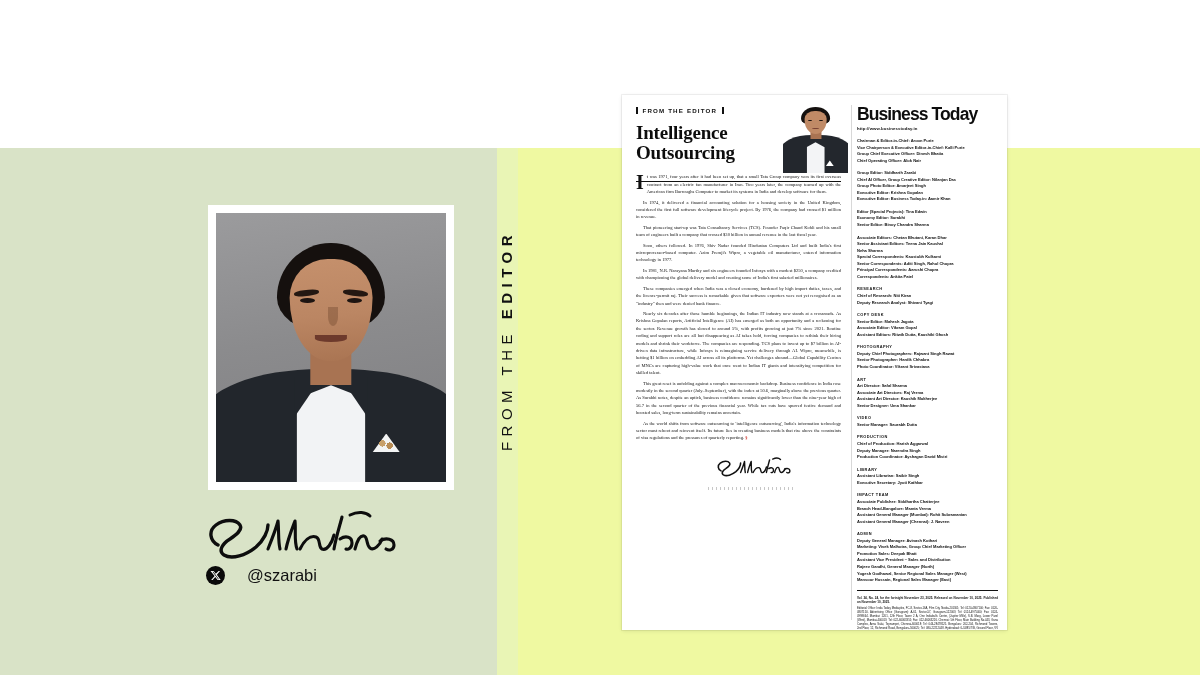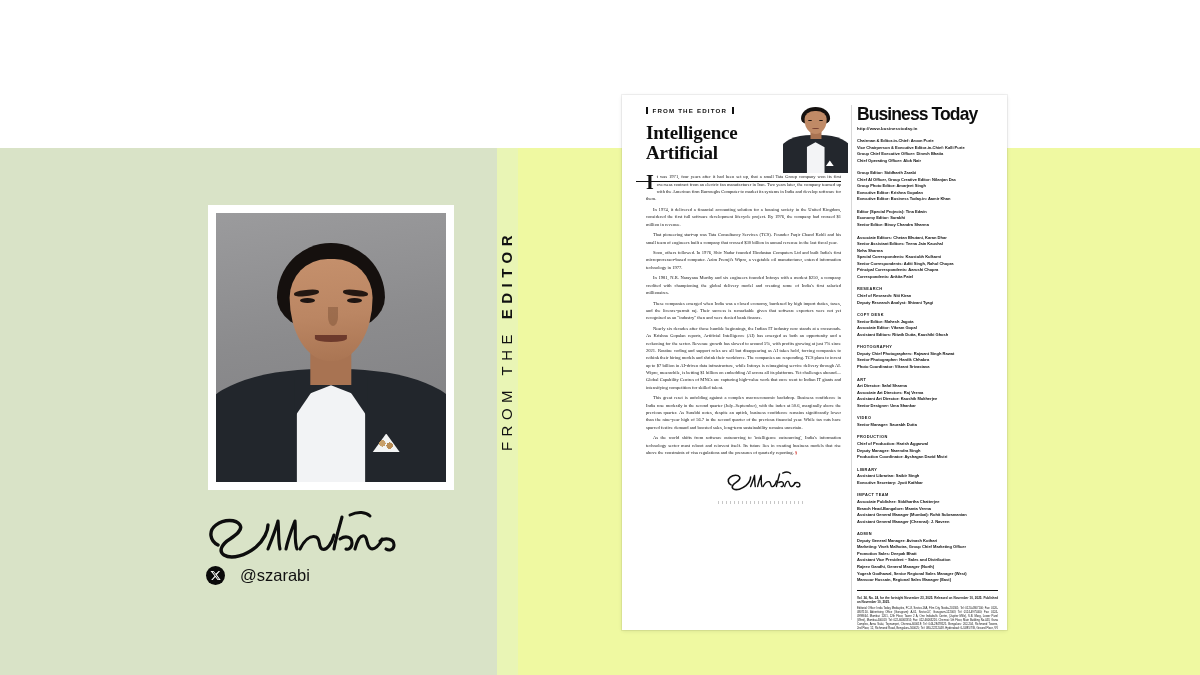--- a/index.html
+++ b/index.html
@@ -116,42 +116,42 @@
 
   
   .sig-wrap{position:absolute;left:200px;top:505px;width:300px;height:120px;}
   .sig-svg{display:block;}
   .byline-name{
     position:absolute;left:205px;top:540px;
     font-size:19.5px;font-weight:700;letter-spacing:.4px;color:#111111;
     font-family:"Liberation Sans", sans-serif;white-space:nowrap;
   }
   .handle-row{
-    position:absolute;left:206px;top:566px;display:flex;align-items:center;gap:15px;
+    position:absolute;left:206px;top:566px;display:flex;align-items:center;gap:22px;
   }
   .x-badge{
     width:19px;height:19px;border-radius:50%;background:#0a0a0a;
     display:flex;align-items:center;justify-content:center;flex:0 0 auto;
   }
   .x-badge svg{display:block;}
   .handle-text{
     font-size:16.5px;color:#111111;font-family:"Liberation Sans", sans-serif;
     line-height:1;
   }
 
   
   .mag{
     position:absolute;left:622px;top:95px;width:385px;height:535px;
     background:#ffffff;
     box-shadow:0 1px 4px rgba(0,0,0,.10), 0 0 0 1px rgba(0,0,0,.05);
     overflow:hidden;
   }
   .mag-inner{position:absolute;inset:0;display:flex;}
   .mag-col-article{
-    position:relative;width:229px;height:100%;padding:12px 10px 0 24px;box-sizing:border-box;
+    position:relative;width:229px;height:100%;padding:12px 10px 0 14px;box-sizing:border-box;
   }
   .mag-col-mast{
     position:relative;width:156px;height:100%;padding:11px 9px 0 6px;box-sizing:border-box;
   }
   .mag-divider{
     position:absolute;left:229px;top:10px;width:1px;height:515px;background:#d8d8d8;
   }
 
   
   .kicker{
@@ -299,21 +299,21 @@
       <div class="mag-col-article">
 
         <div class="kicker">
           <span class="bar"></span>
           <span>FROM THE EDITOR</span>
           <span class="bar"></span>
         </div>
 
         <h1 class="headline">
           <span>Intelligence</span><br>
-          <span>Artificial</span>
+          <span>Outsourcing</span>
         </h1>
 
         <div class="ed-photo">
           <div class="mini">
             <div class="m-suit"></div>
             <div class="m-shirt"></div>
             <div class="m-pocket"></div>
             <div class="m-neck"></div>
             <div class="m-hair"></div>
             <div class="m-face"></div>

